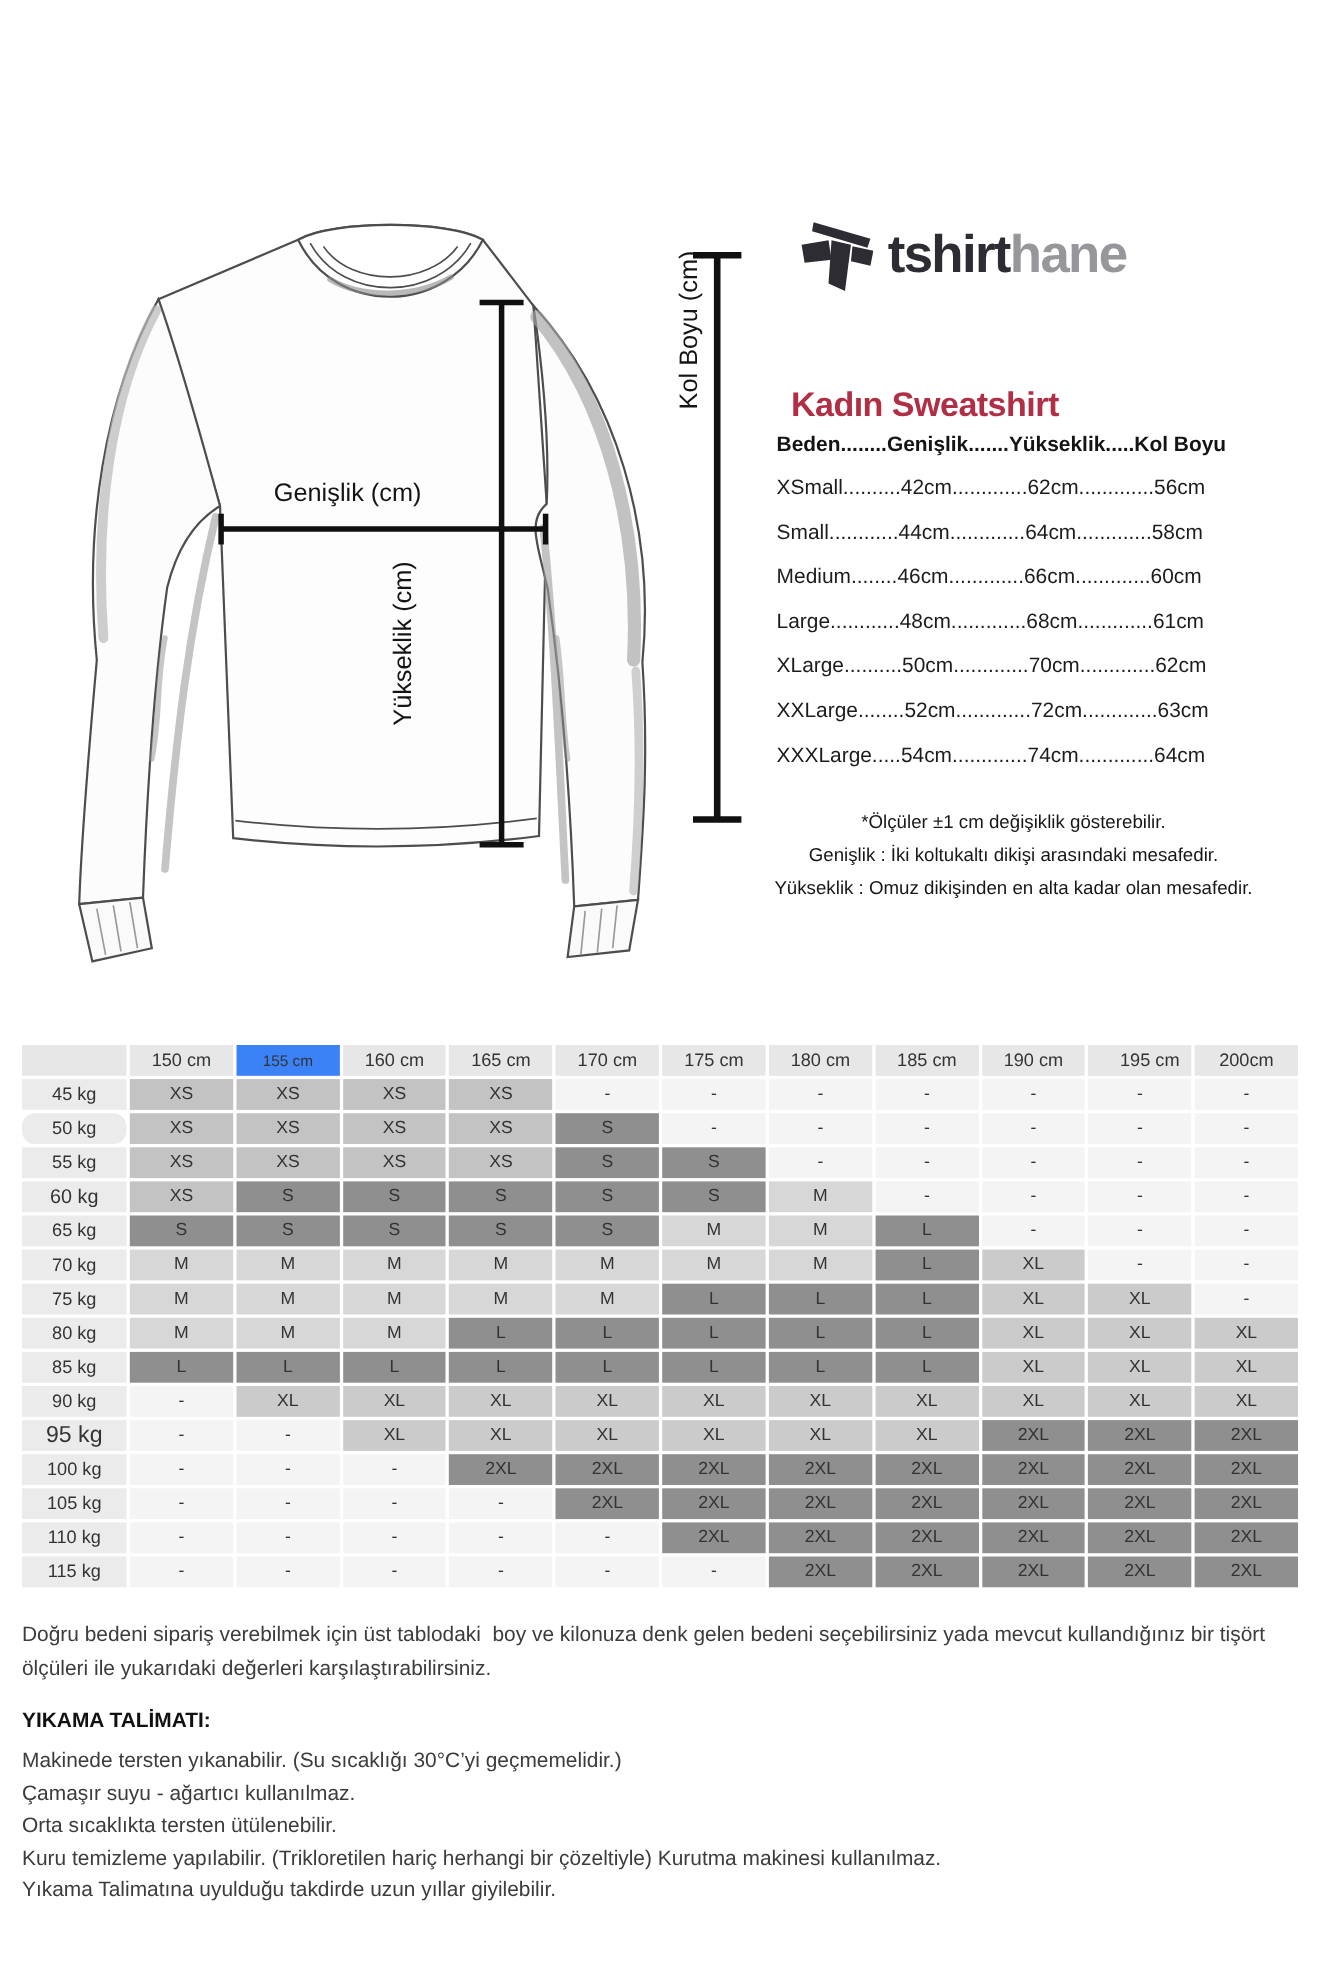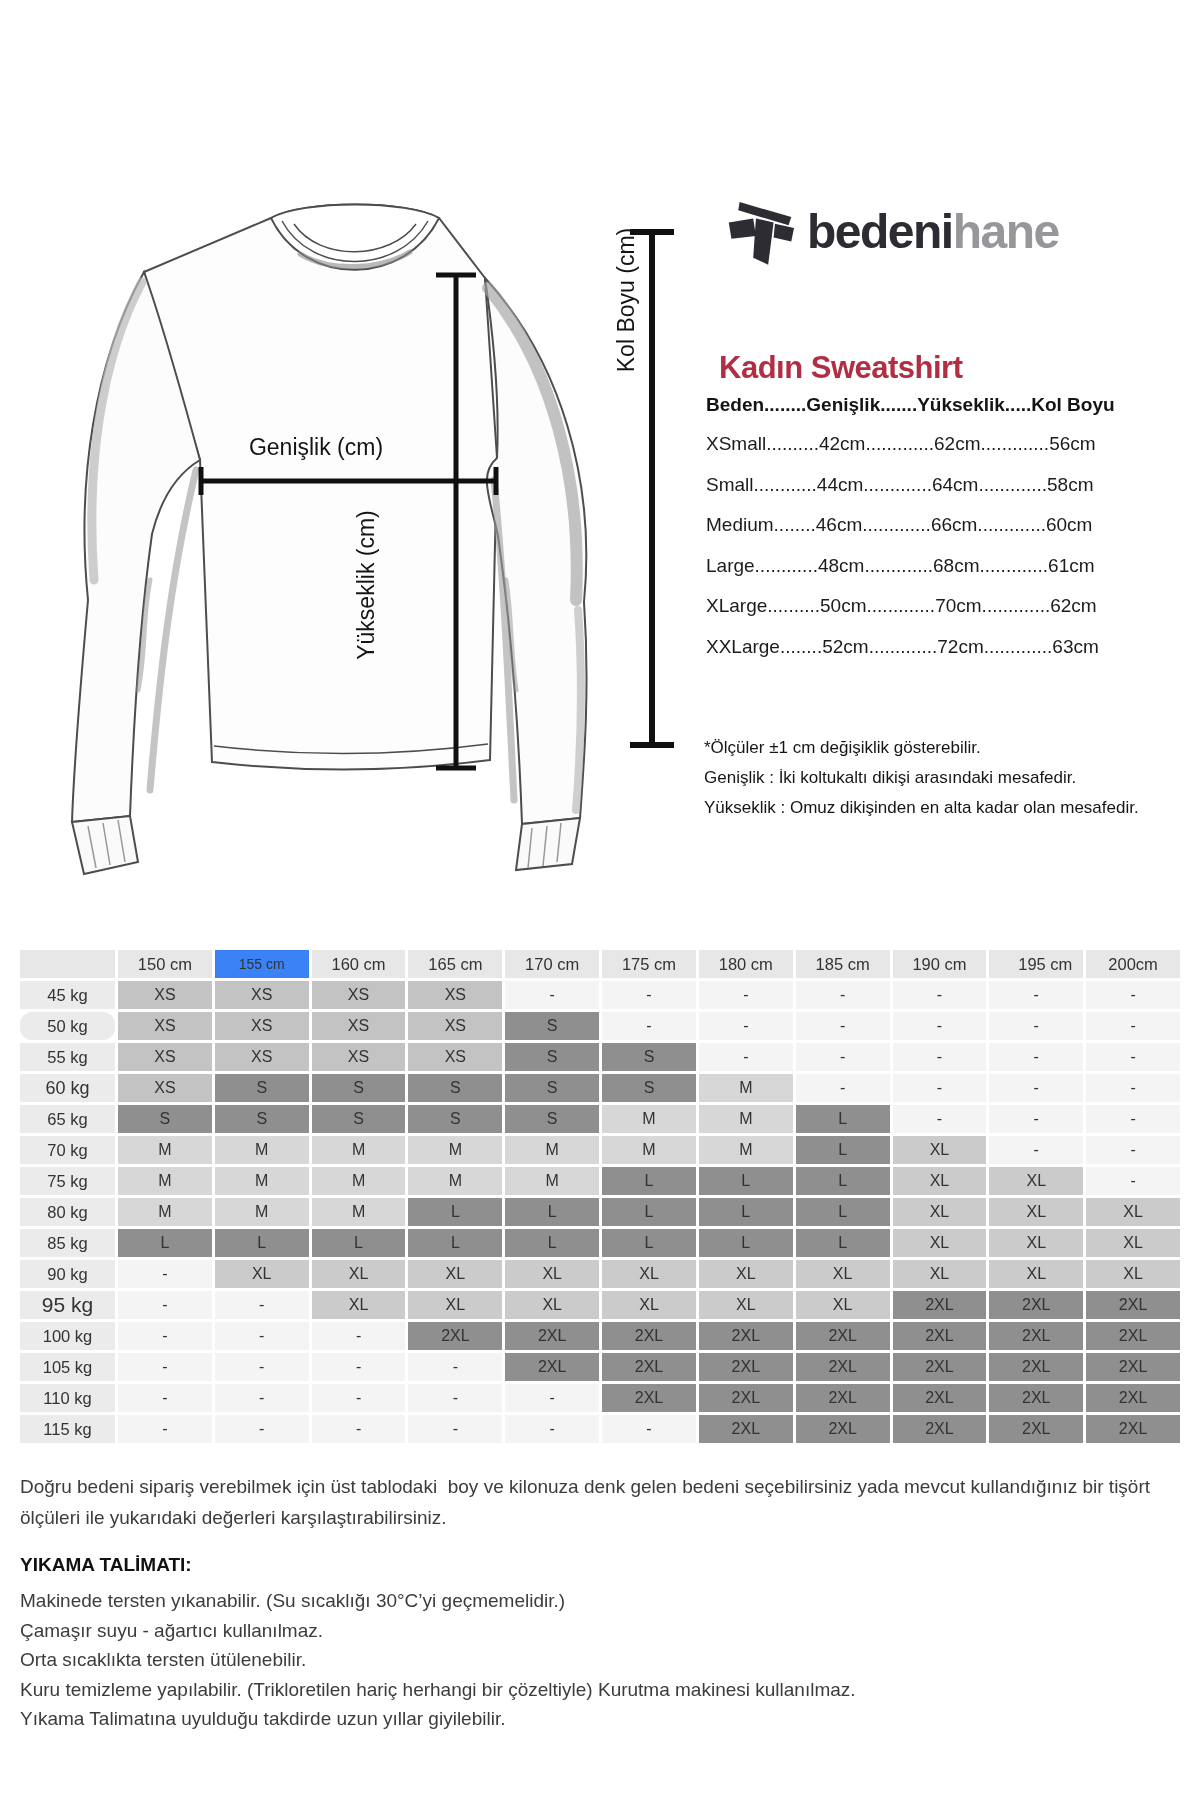--- a/index.html
+++ b/index.html
@@ -14,21 +14,21 @@
   
   .brand{position:absolute;left:726px;top:188px;height:88px;display:flex;align-items:center;gap:13px;}
   .brand-icon{width:68px;height:76px;}
   .brand-text{font-size:48px;font-weight:700;letter-spacing:-1.5px;line-height:1;}
 
   
   .title{position:absolute;left:719px;top:350px;margin:0;font-size:31px;font-weight:700;letter-spacing:-0.5px;}
   .list-header{position:absolute;left:706px;top:394px;font-size:19px;font-weight:700;color:#141414;white-space:nowrap;}
   .list-rows{position:absolute;left:706px;top:424px;}
   .list-row{font-size:19px;color:#1c1c1c;line-height:40.6px;white-space:nowrap;}
-  .notes{position:absolute;left:704px;top:733px;}
+  .notes{position:absolute;left:704px;top:733px;text-align:center;}
   .note-line{font-size:17px;color:#161616;line-height:30px;white-space:nowrap;}
 
   
   .matrix{position:absolute;left:20px;top:950px;width:1160px;
           display:grid;grid-template-columns:95px repeat(11,1fr);gap:3px;grid-auto-rows:28px;}
   .mcell{display:flex;align-items:center;justify-content:center;
          font-size:16px;color:#333;white-space:nowrap;}
 
   
   .para{position:absolute;left:20px;top:1472px;width:1165px;margin:0;
@@ -95,32 +95,33 @@
     </svg>
   </div>
 
   <div class="brand">
     <svg class="brand-icon" viewBox="0 0 100 100" style="fill: rgb(46, 44, 51);">
       <polygon points="20,6 96,28 92,40 18,18"></polygon>
       <polygon points="4,36 40,30 44,56 8,60"></polygon>
       <polygon points="44,30 70,36 62,98 40,88"></polygon>
       <polygon points="72,38 100,44 96,64 70,58"></polygon>
     </svg>
-    <div class="brand-text"><span style="color: rgb(46, 44, 51);">bedeni</span><span style="color: rgb(151, 151, 155);">hane</span></div>
+    <div class="brand-text"><span style="color: rgb(46, 44, 51);">tshirt</span><span style="color: rgb(151, 151, 155);">hane</span></div>
   </div>
 
   <h1 class="title" style="color: rgb(176, 47, 68);">Kadın Sweatshirt</h1>
   <div class="list-header">Beden........Genişlik.......Yükseklik.....Kol Boyu</div>
   <div class="list-rows">
       <div class="list-row">XSmall..........42cm.............62cm.............56cm</div>
       <div class="list-row">Small............44cm.............64cm.............58cm</div>
       <div class="list-row">Medium........46cm.............66cm.............60cm</div>
       <div class="list-row">Large............48cm.............68cm.............61cm</div>
       <div class="list-row">XLarge..........50cm.............70cm.............62cm</div>
       <div class="list-row">XXLarge........52cm.............72cm.............63cm</div>
+      <div class="list-row">XXXLarge.....54cm.............74cm.............64cm</div>
     </div>
   <div class="notes">
       <div class="note-line">*Ölçüler ±1 cm değişiklik gösterebilir.</div>
       <div class="note-line">Genişlik : İki koltukaltı dikişi arasındaki mesafedir.</div>
       <div class="note-line">Yükseklik : Omuz dikişinden en alta kadar olan mesafedir.</div>
     </div>
 
   <div class="matrix">
       <div class="mcell" style="background: rgb(231, 231, 231);"></div>
       <div class="mcell" style="background: rgb(231, 231, 231); font-size: 16.5px;">150 cm</div>

